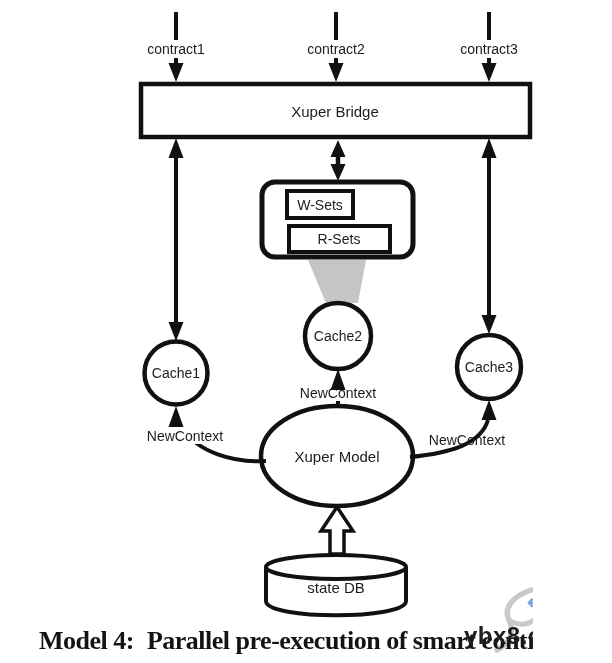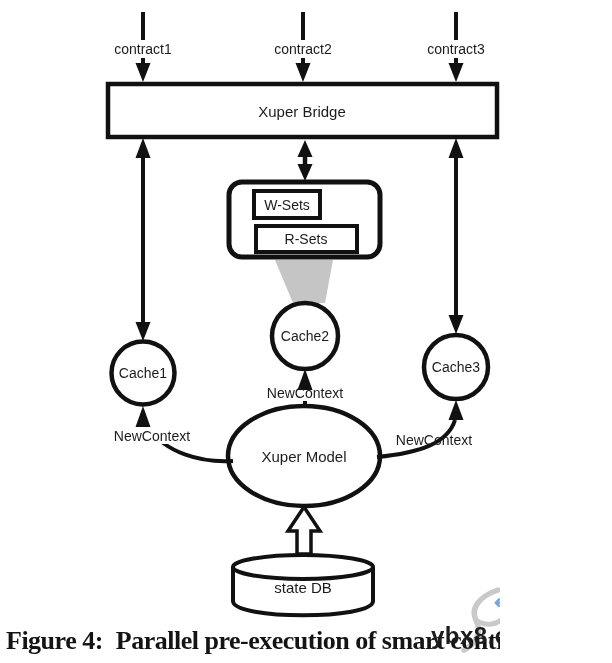--- a/index.html
+++ b/index.html
@@ -1,18 +1,19 @@
 <!DOCTYPE html>
 <html><head>
 <meta charset="utf-8">
 <style>
   html,body{margin:0;padding:0;background:#ffffff;}
   #stage{
     position:relative;width:500px;height:663px;background:#ffffff;overflow:hidden;
     font-family:"Liberation Sans",sans-serif;
+    margin-left:33px;
   }
   #diagram{position:absolute;left:0;top:0;z-index:2;}
   svg text{
     font-family:"Liberation Sans",sans-serif;
     fill:#1c1c1c;
   }
   .node-label{font-size:14px;}
   .box-label{font-size:15px;}
   .small-label{font-size:14px;}
 
@@ -140,19 +141,19 @@
     <text class="box-label" x="303" y="593" text-anchor="middle">state DB</text>
   </svg>
 
   <svg class="wm-gray wm-swirl" width="55" height="72" viewBox="0 0 55 72">
     <path d="M 42,4 C 24,10 14,22 20,34 C 26,46 21,57 8,64" fill="none" stroke="#c9c9c9" stroke-width="5.5" stroke-linecap="round"></path>
     <path d="M 20,34 C 30,41 42,39 49,30" fill="none" stroke="#c9c9c9" stroke-width="5" stroke-linecap="round"></path>
   </svg>
   <span class="wm-gray wm-cjk">电子发烧友</span>
 
   <div class="caption">
-    <span>Figure 4:</span><span class="cap-gap"></span><span>Parallel pre-execution of smart contracts</span>
+    <span>Model 4:</span><span class="cap-gap"></span><span>Parallel pre-execution of smart contracts</span>
   </div>
 
   <span class="wm-dark wm-return">↵</span>
   <span class="wm-dark wm-site">ybx8.cn</span>
 
 </div>
 
 </body></html>

